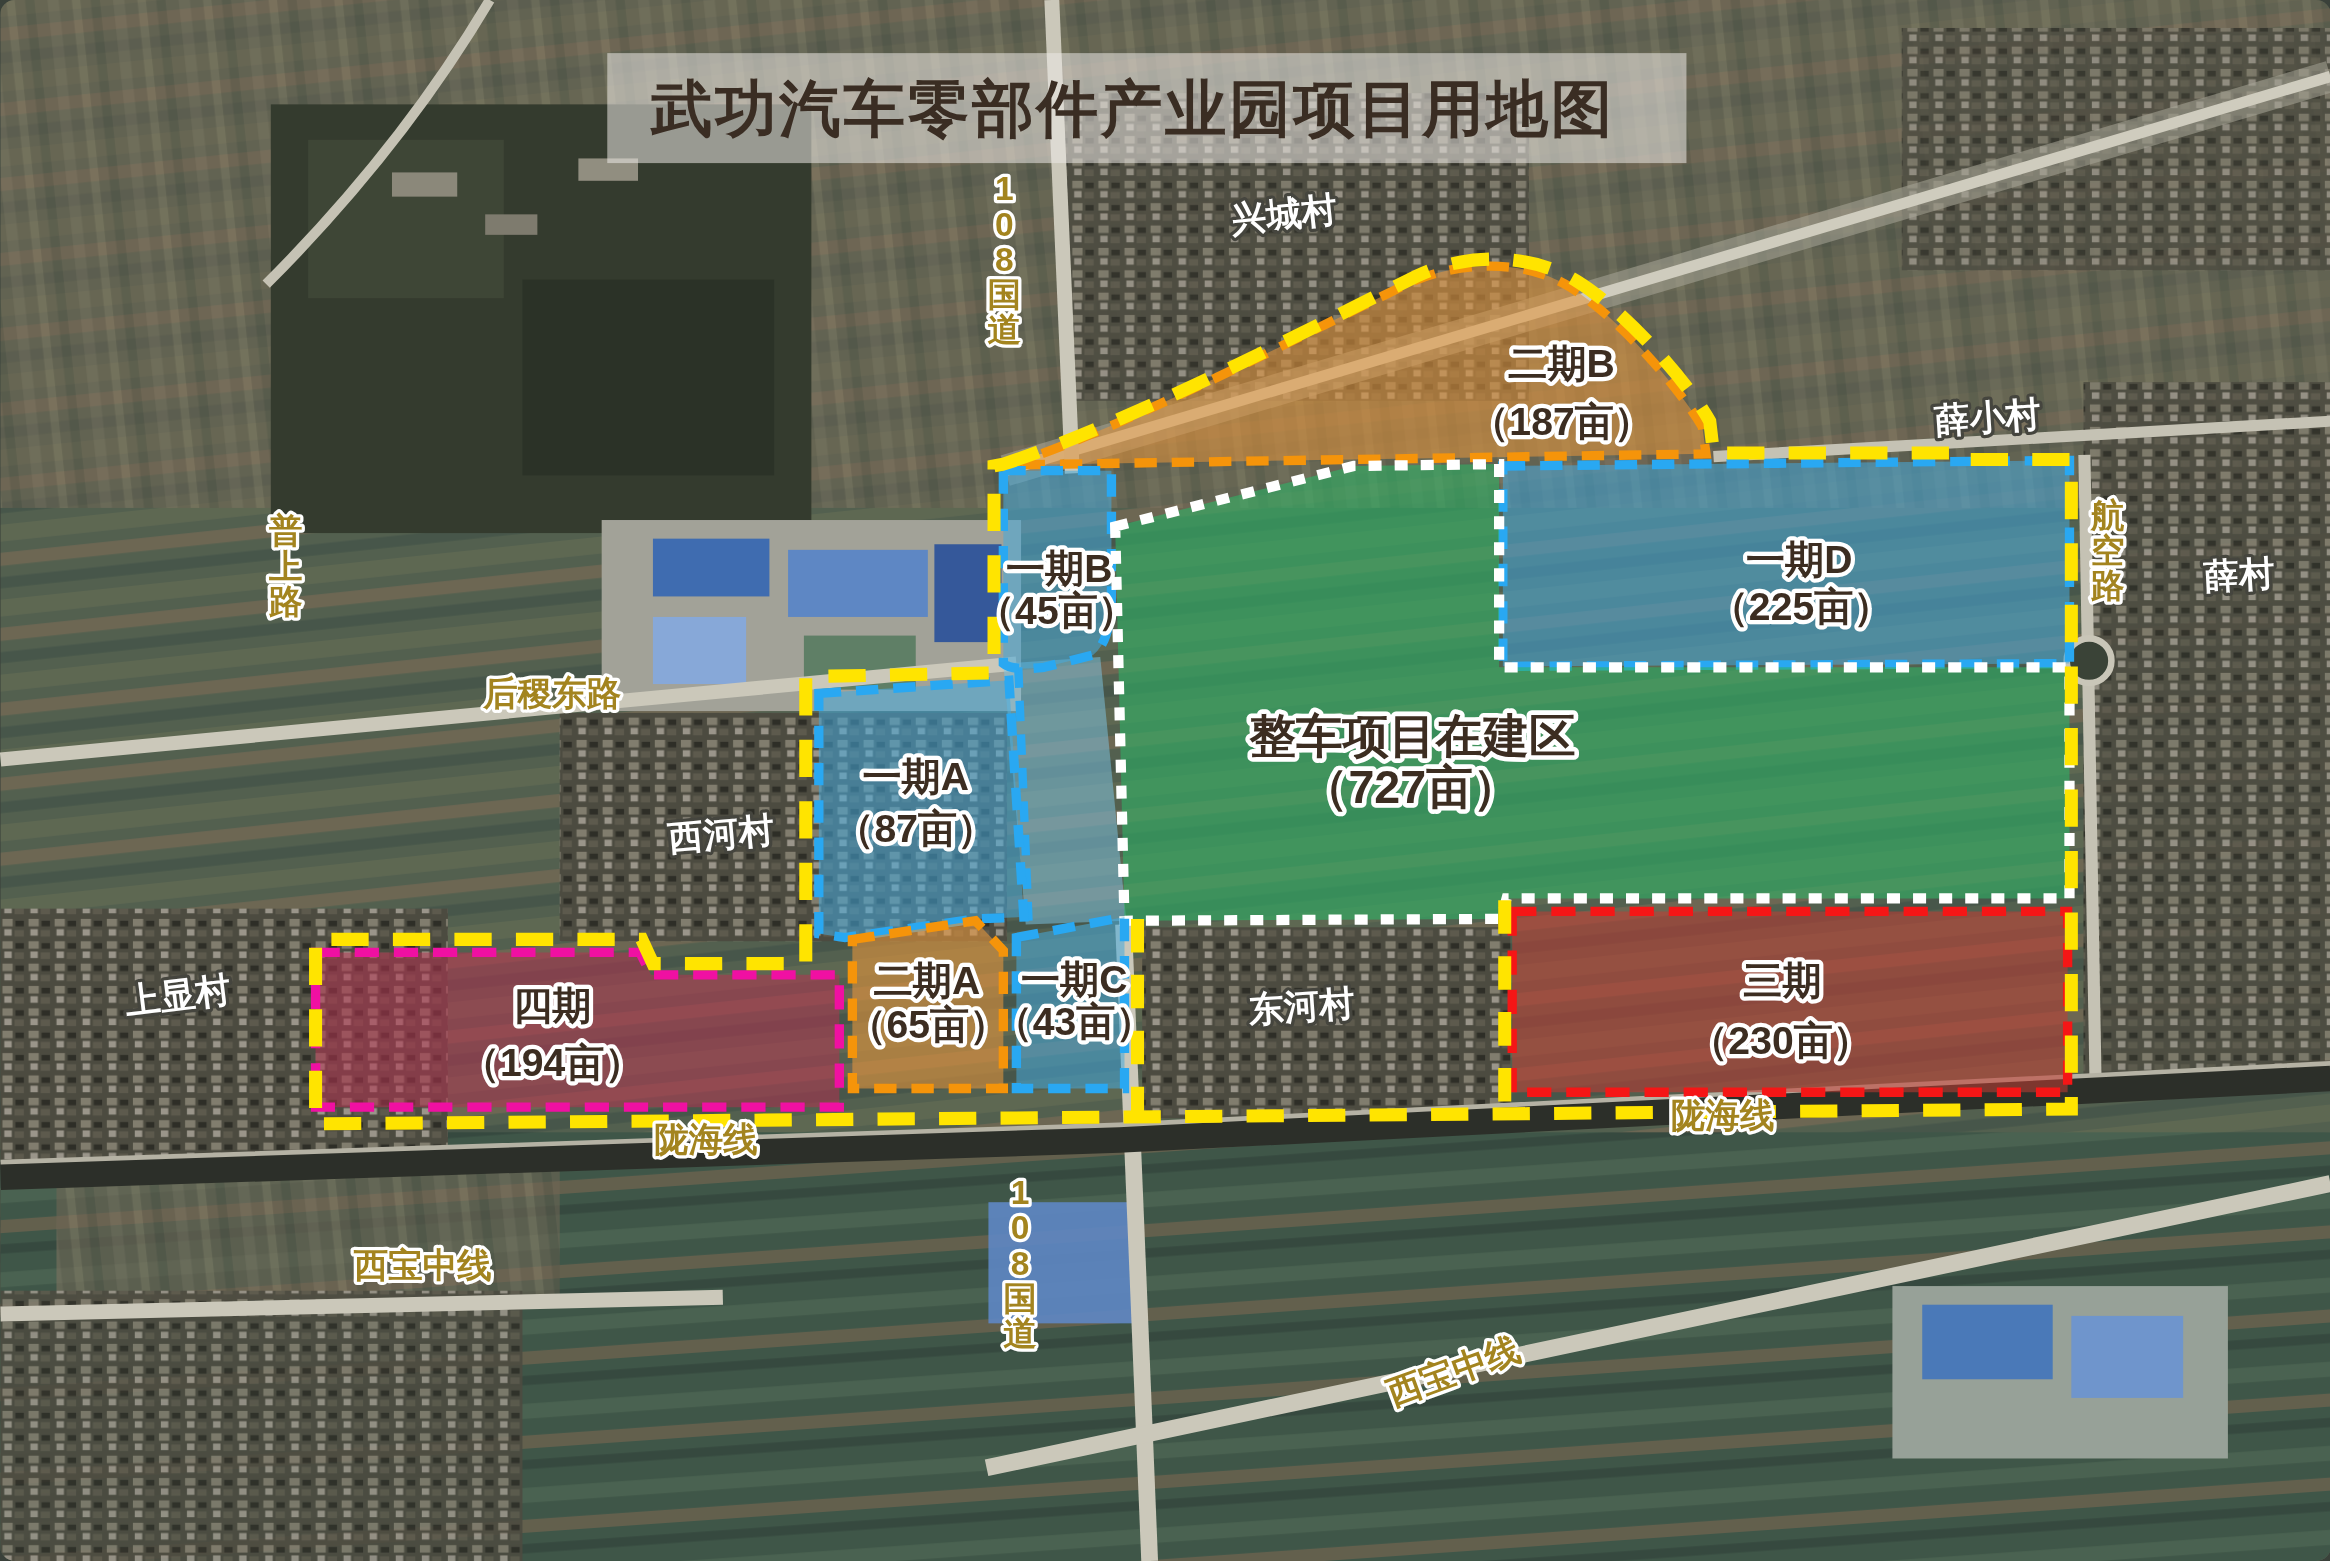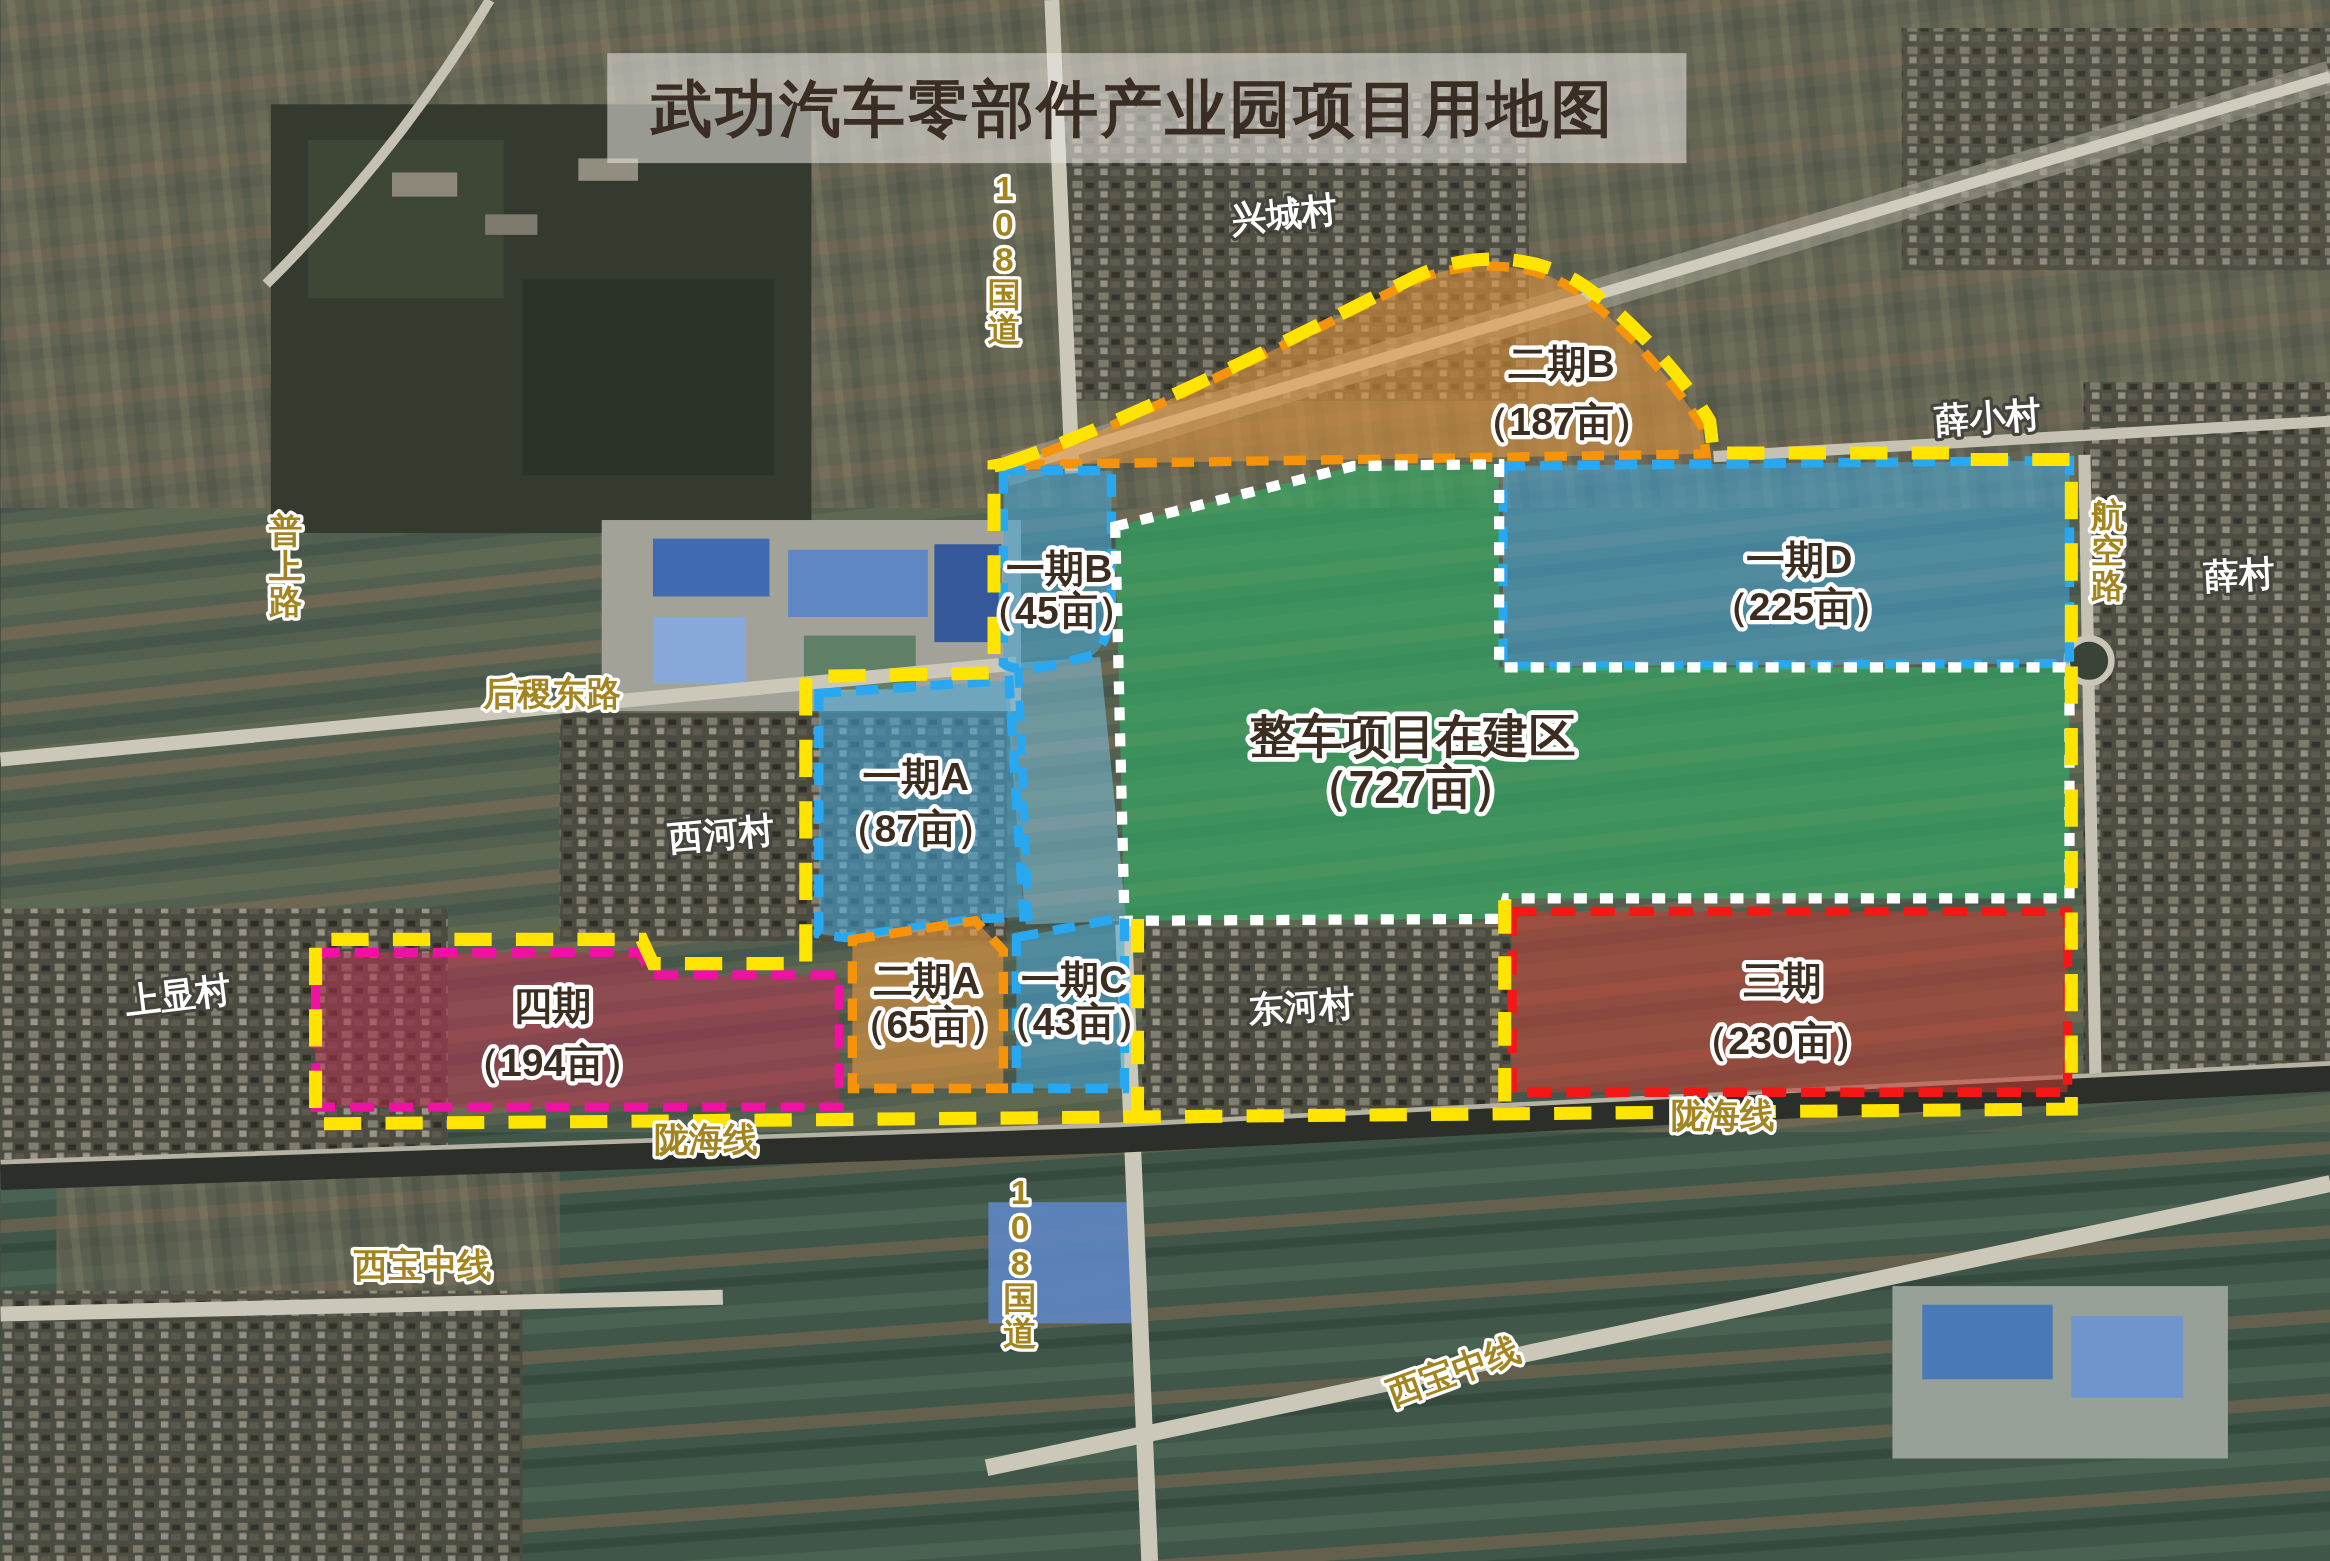--- a/index.html
+++ b/index.html
@@ -1,17 +1,17 @@
 <!DOCTYPE html>
 <html style="font-size:15px"><head>
 <meta charset="utf-8">
 <style>
   html,body{margin:0;padding:0;background:#3a413a;}
   .stage{position:relative;width:2331px;height:1561px;overflow:hidden;
-         font-family:"Liberation Sans","DejaVu Sans",sans-serif;}
+         font-family:"Liberation Sans","DejaVu Sans",sans-serif;border-radius:15px;}
   svg{position:absolute;left:0;top:0;width:2331px;height:1561px;display:block;}
   text{font-family:"Liberation Sans","DejaVu Sans",sans-serif;}
   .zl{font-weight:bold;font-size:42px;fill:#3c2d21;stroke:#ffffff;stroke-width:9px;
       paint-order:stroke;stroke-linejoin:round;text-anchor:middle;}
   .zl-big{font-size:50px;stroke-width:10px;}
   .road{font-weight:bold;font-size:37px;fill:#a3841f;stroke:#ffffff;stroke-width:7px;
       paint-order:stroke;stroke-linejoin:round;text-anchor:middle;}
   .vroad{font-weight:bold;font-size:36px;fill:#a3841f;stroke:#ffffff;stroke-width:7px;
       paint-order:stroke;stroke-linejoin:round;text-anchor:middle;}
   .vil{font-weight:bold;font-size:38px;fill:#ffffff;stroke:#45453e;stroke-width:7px;

